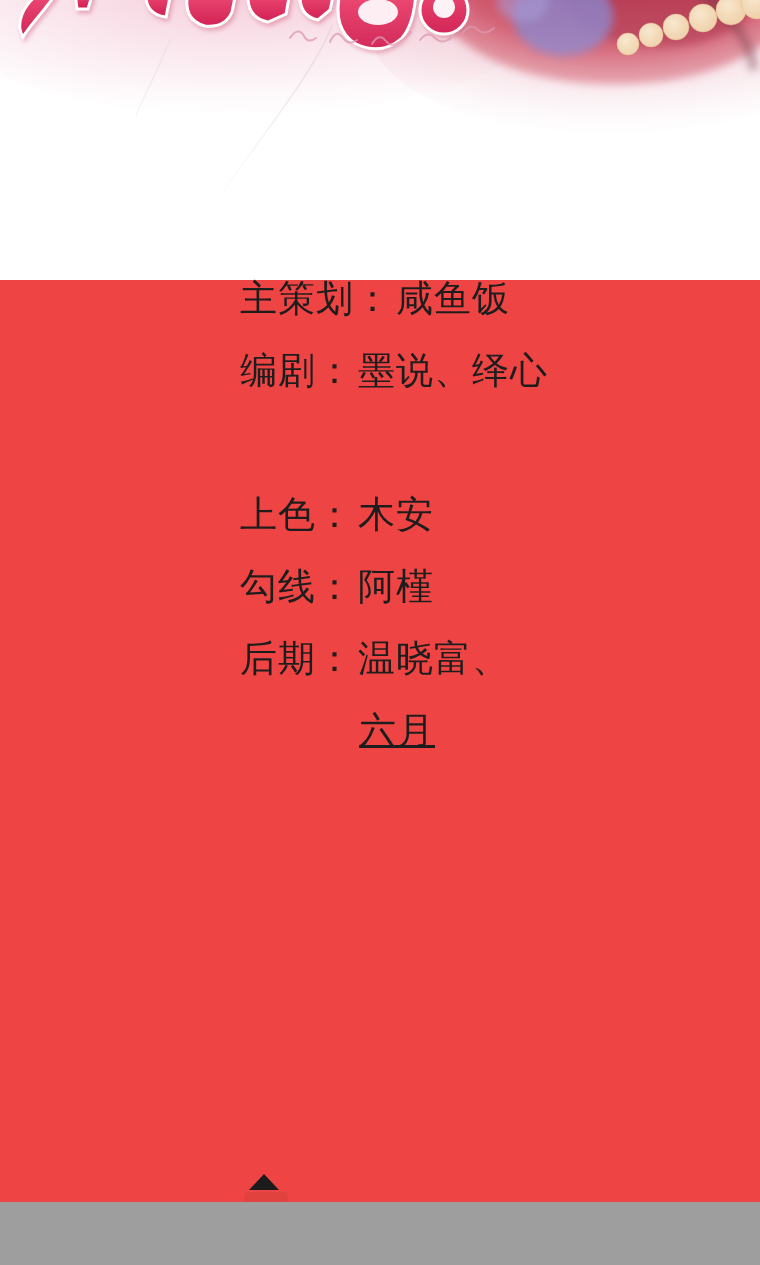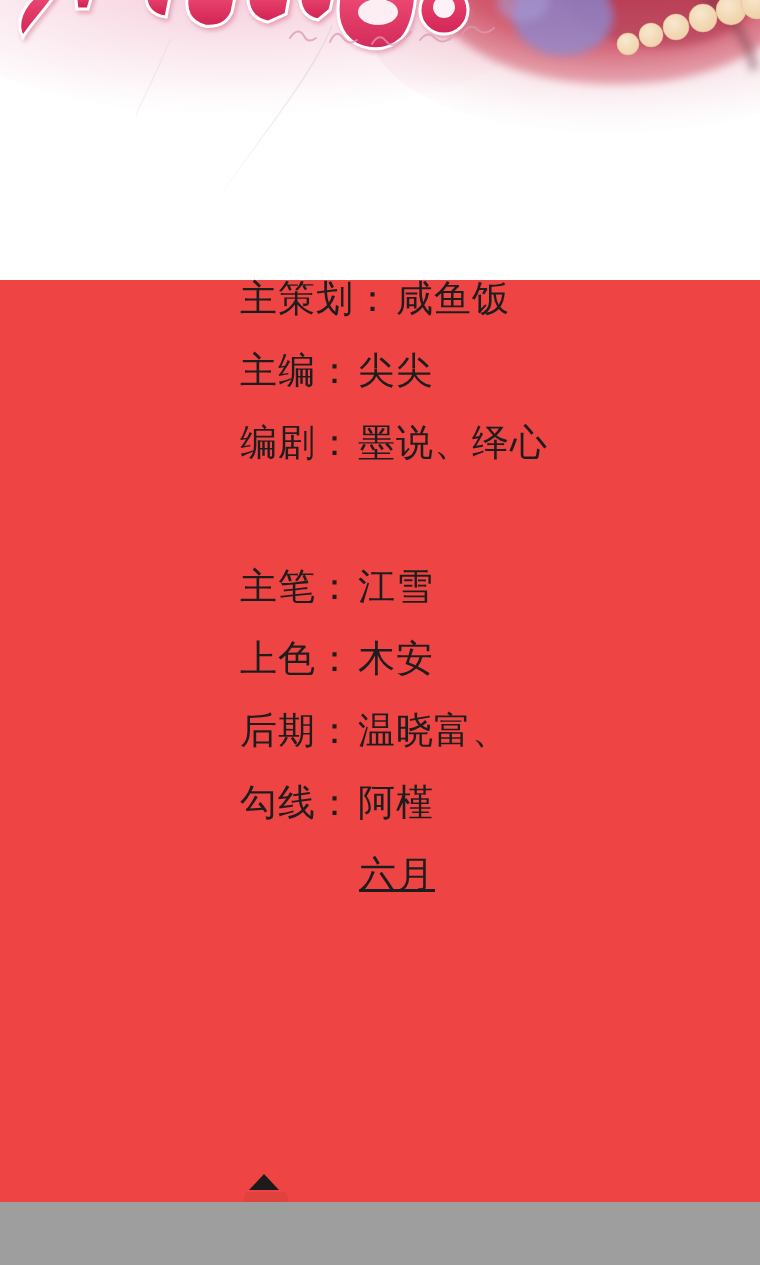--- a/index.html
+++ b/index.html
@@ -147,39 +147,33 @@
     <rect x="0" y="0" width="760" height="280" fill="url(#fadeWhite)"></rect>
   </svg>
 
   <div class="credits">
 
     <div class="credit-group-1">
       <div class="credit-row">
         <span class="credit-label"><span>主策划</span><span>：</span></span><span class="credit-value">咸鱼饭</span>
       </div>
       <div class="credit-row">
-        <span class="credit-label"><span>主编</span><span>：</span></span><span class="credit-value">尖尖</span>
-      </div>
-      <div class="credit-row">
         <span class="credit-label"><span>编剧</span><span>：</span></span><span class="credit-value">墨说、绎心</span>
       </div>
     </div>
 
     <div class="credit-group-2">
       <div class="credit-row">
-        <span class="credit-label"><span>主笔</span><span>：</span></span><span class="credit-value">江雪</span>
-      </div>
-      <div class="credit-row">
         <span class="credit-label"><span>上色</span><span>：</span></span><span class="credit-value">木安</span>
       </div>
       <div class="credit-row">
-        <span class="credit-label"><span>后期</span><span>：</span></span><span class="credit-value">温晓富、</span>
+        <span class="credit-label"><span>勾线</span><span>：</span></span><span class="credit-value">阿槿</span>
       </div>
       <div class="credit-row">
-        <span class="credit-label"><span>勾线</span><span>：</span></span><span class="credit-value">阿槿</span>
+        <span class="credit-label"><span>后期</span><span>：</span></span><span class="credit-value">温晓富、</span>
       </div>
       <div class="credit-row continuation">
         <span class="credit-value">六月</span>
       </div>
     </div>
 
   </div>
 
   <div class="watermark">飒漫画</div>
 

